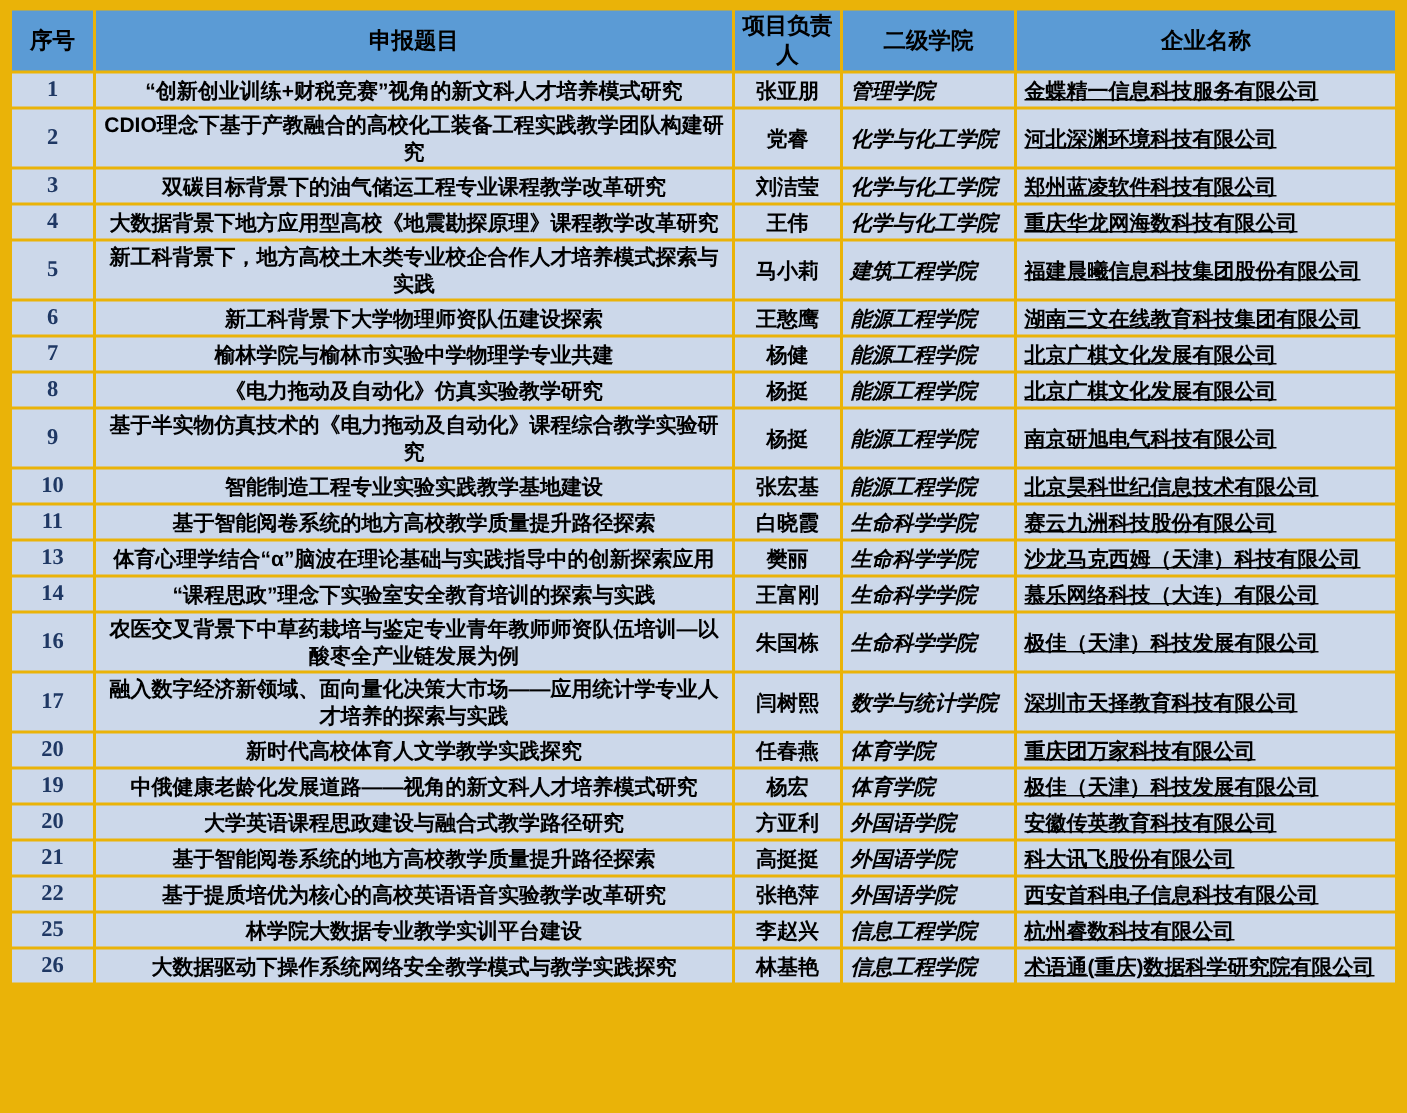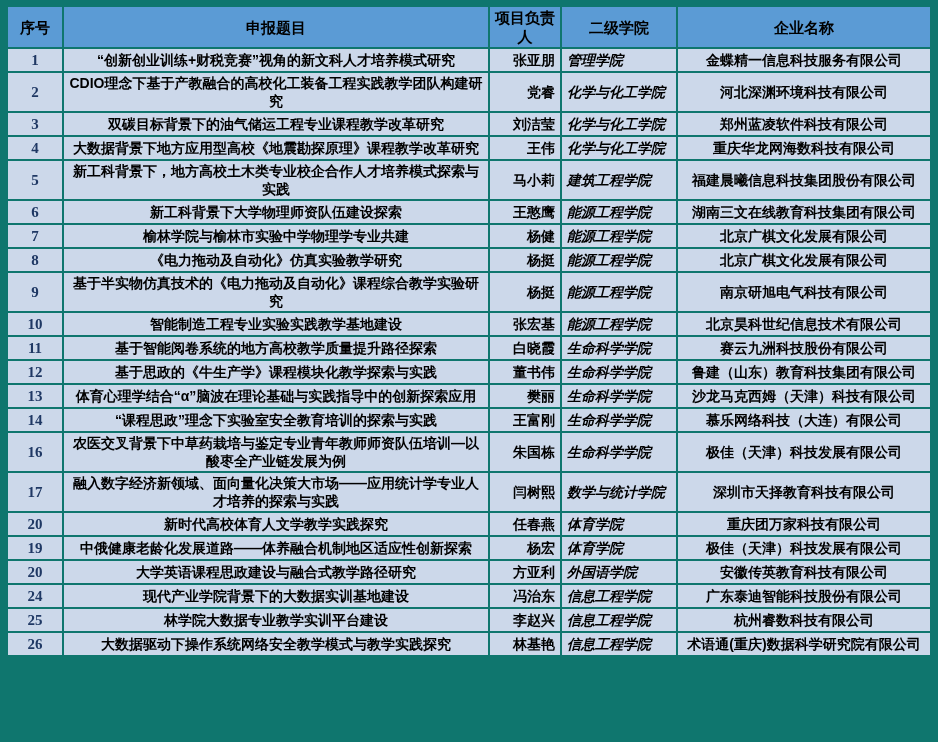--- a/index.html
+++ b/index.html
@@ -4,21 +4,21 @@
 <style>
   html, body {
     margin: 0;
     padding: 0;
     background: #ffffff;
     font-family: "Liberation Sans", sans-serif;
   }
   .page {
     width: 938px;
     height: 742px;
-    background: #0f766e;
+    background: #eab308;
     box-sizing: border-box;
     padding: 5px 6px 0 6px;
     overflow: hidden;
   }
   table.report-table {
     border-collapse: separate;
     border-spacing: 2px;
     width: 926px;
     table-layout: fixed;
   }
@@ -45,23 +45,23 @@
     overflow: hidden;
   }
   td.cell-index {
     text-align: center;
     font-family: "Liberation Serif", serif;
     color: var(--index-color, #1f3864);
     font-size: 15px;
     padding: 1px 0;
   }
   td.cell-title   { text-align: center; }
-  td.cell-leader  { text-align: right; }
+  td.cell-leader  { text-align: center; }
   td.cell-college { text-align: left; font-style: italic; }
-  td.cell-company { text-align: center; }
+  td.cell-company { text-align: left; text-decoration: underline; }
 </style>
 </head>
 <body>
 
 <div class="page">
   <table class="report-table">
     <colgroup>
       <col style="width:54px">
       <col style="width:424px">
       <col style="width:70px">
@@ -149,27 +149,20 @@
     <td class="cell-company">北京昊科世纪信息技术有限公司</td>
   </tr>
         <tr>
     <td class="cell-index">11</td>
     <td class="cell-title">基于智能阅卷系统的地方高校教学质量提升路径探索</td>
     <td class="cell-leader">白晓霞</td>
     <td class="cell-college">生命科学学院</td>
     <td class="cell-company">赛云九洲科技股份有限公司</td>
   </tr>
         <tr>
-    <td class="cell-index">12</td>
-    <td class="cell-title">基于思政的《牛生产学》课程模块化教学探索与实践</td>
-    <td class="cell-leader">董书伟</td>
-    <td class="cell-college">生命科学学院</td>
-    <td class="cell-company">鲁建（山东）教育科技集团有限公司</td>
-  </tr>
-        <tr>
     <td class="cell-index">13</td>
     <td class="cell-title">体育心理学结合“α”脑波在理论基础与实践指导中的创新探索应用</td>
     <td class="cell-leader">樊丽</td>
     <td class="cell-college">生命科学学院</td>
     <td class="cell-company">沙龙马克西姆（天津）科技有限公司</td>
   </tr>
         <tr>
     <td class="cell-index">14</td>
     <td class="cell-title">“课程思政”理念下实验室安全教育培训的探索与实践</td>
     <td class="cell-leader">王富刚</td>
@@ -192,38 +185,45 @@
   </tr>
         <tr>
     <td class="cell-index">20</td>
     <td class="cell-title">新时代高校体育人文学教学实践探究</td>
     <td class="cell-leader">任春燕</td>
     <td class="cell-college">体育学院</td>
     <td class="cell-company">重庆团万家科技有限公司</td>
   </tr>
         <tr>
     <td class="cell-index">19</td>
-    <td class="cell-title">中俄健康老龄化发展道路——体养融合机制地区适应性创新探索</td>
+    <td class="cell-title">中俄健康老龄化发展道路——视角的新文科人才培养模式研究</td>
     <td class="cell-leader">杨宏</td>
     <td class="cell-college">体育学院</td>
     <td class="cell-company">极佳（天津）科技发展有限公司</td>
   </tr>
         <tr>
     <td class="cell-index">20</td>
     <td class="cell-title">大学英语课程思政建设与融合式教学路径研究</td>
     <td class="cell-leader">方亚利</td>
     <td class="cell-college">外国语学院</td>
     <td class="cell-company">安徽传英教育科技有限公司</td>
   </tr>
         <tr>
-    <td class="cell-index">24</td>
-    <td class="cell-title">现代产业学院背景下的大数据实训基地建设</td>
-    <td class="cell-leader">冯治东</td>
-    <td class="cell-college">信息工程学院</td>
-    <td class="cell-company">广东泰迪智能科技股份有限公司</td>
+    <td class="cell-index">21</td>
+    <td class="cell-title">基于智能阅卷系统的地方高校教学质量提升路径探索</td>
+    <td class="cell-leader">高挺挺</td>
+    <td class="cell-college">外国语学院</td>
+    <td class="cell-company">科大讯飞股份有限公司</td>
+  </tr>
+        <tr>
+    <td class="cell-index">22</td>
+    <td class="cell-title">基于提质培优为核心的高校英语语音实验教学改革研究</td>
+    <td class="cell-leader">张艳萍</td>
+    <td class="cell-college">外国语学院</td>
+    <td class="cell-company">西安首科电子信息科技有限公司</td>
   </tr>
         <tr>
     <td class="cell-index">25</td>
     <td class="cell-title">林学院大数据专业教学实训平台建设</td>
     <td class="cell-leader">李赵兴</td>
     <td class="cell-college">信息工程学院</td>
     <td class="cell-company">杭州睿数科技有限公司</td>
   </tr>
         <tr>
     <td class="cell-index">26</td>

